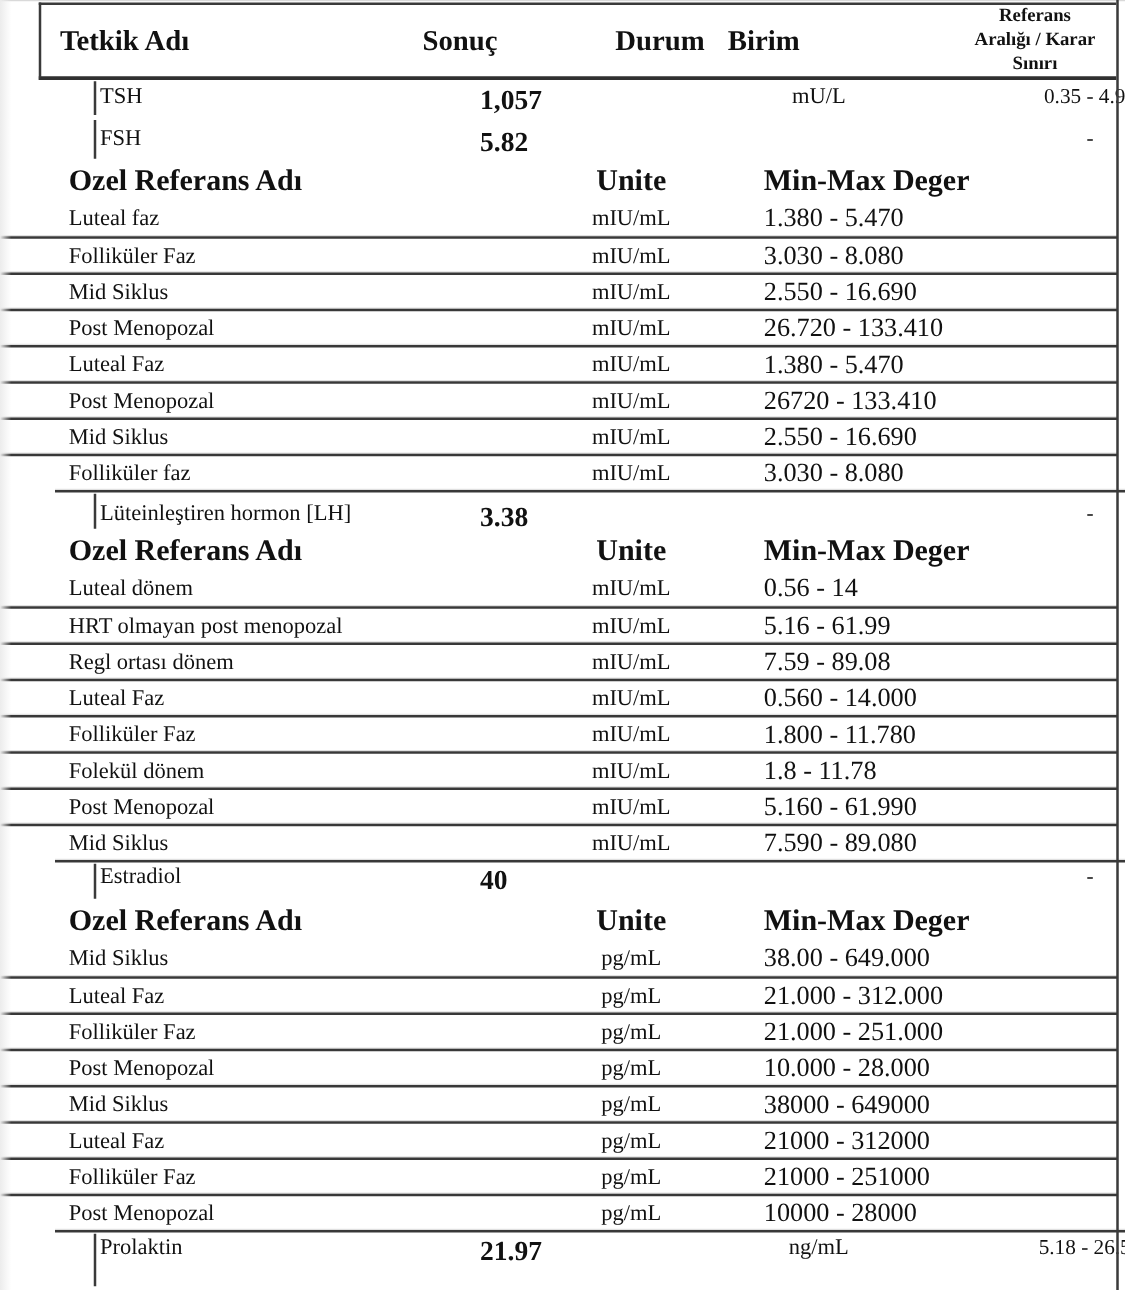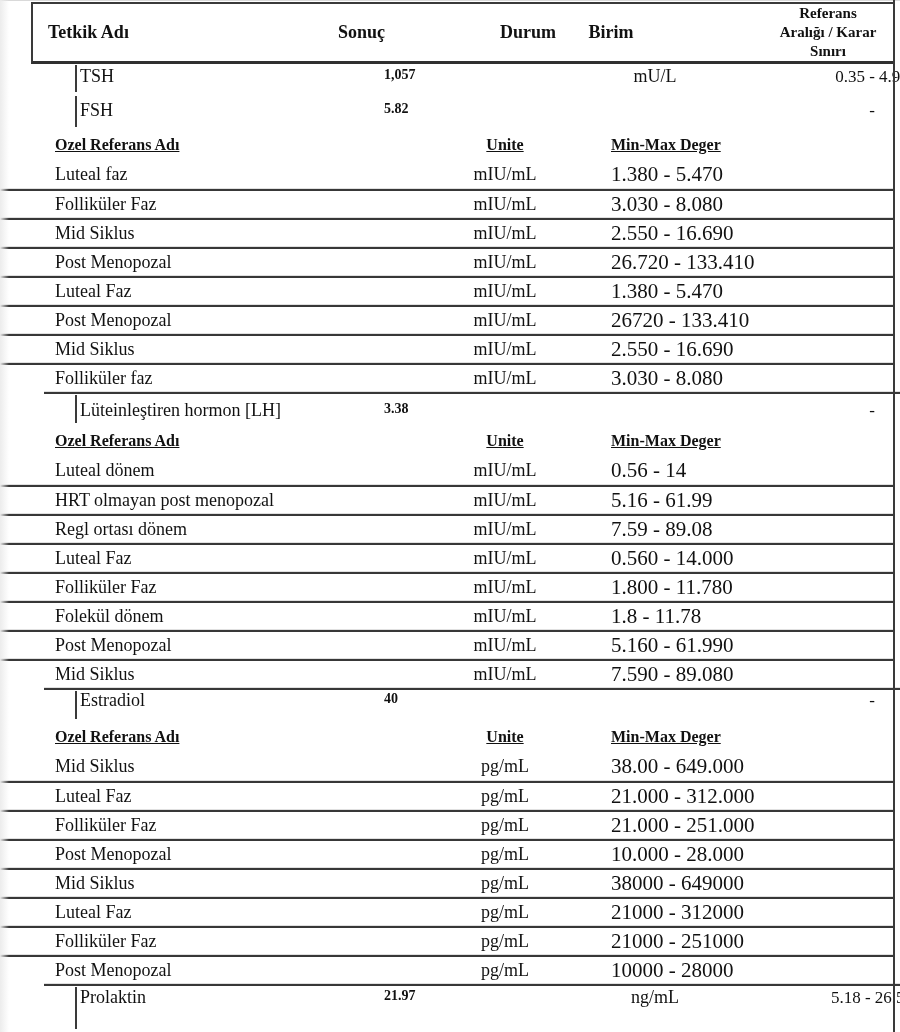--- a/index.html
+++ b/index.html
@@ -13,45 +13,45 @@
     background:linear-gradient(to right, #ececec, rgba(255,255,255,0)); }
   .right-line { position:absolute; top:0; bottom:0; right:5px; width:2px; background:#3a3a3a; }
 
   
   .hdr {
     margin-top:2px; margin-left:31px; width:862px; height:62px; box-sizing:border-box;
     border-top:2px solid #3a3a3a; border-left:2px solid #3a3a3a; border-bottom:3px solid #303030;
     display:grid; grid-template-columns:305px 140px 100px 66px 1fr;
     align-items:center; font-weight:bold;
   }
-  .hdr .hc { font-size:18px; }
+  .hdr .hc { font-size:23px; }
   .hdr .h-test { padding-left:15px; }
   .hdr .h-result { text-align:left; }
   .hdr .h-status { text-align:center; }
   .hdr .h-unit { text-align:center; }
   .hdr .h-ref { font-size:15px; line-height:19px; text-align:center; padding-left:119px; }
 
   
   .trow {
     width:894px; box-sizing:border-box; position:relative;
     display:grid; grid-template-columns:338px 140px 100px 66px 1fr;
     align-items:start; font-size:18px;margin-left:44px;
   }
   .trow::before { content:""; position:absolute; left:31px; top:1px; bottom:3px; width:2px; background:#3a3a3a; }
   .trow .name   { padding-left:36px; }
-  .trow .result { font-weight:bold; font-size:14px; padding-left:2px; padding-top:1px; }
+  .trow .result { font-weight:bold; font-size:22px; padding-left:2px; padding-top:1px; }
   .trow .status { text-align:center; }
   .trow .unit   { text-align:center; }
   .trow .ref    { text-align:center; padding-left:118px; font-size:17px; padding-top:1px; }
 
   
   .shead {
     width:894px; height:30px; box-sizing:border-box;
     display:grid; grid-template-columns:455px 100px 1fr; align-items:center;
-    font-weight:bold; font-size:16px;text-decoration:underline;
+    font-weight:bold; font-size:24px;
   }
   .shead .sname { padding-left:55px; }
   .shead .sunit { text-align:center; }
   .shead .srange { padding-left:56px; }
 
   .srow {
     width:894px; height:29px; box-sizing:border-box;
     display:grid; grid-template-columns:455px 100px 1fr; align-items:center;
     font-size:18px;
   }

